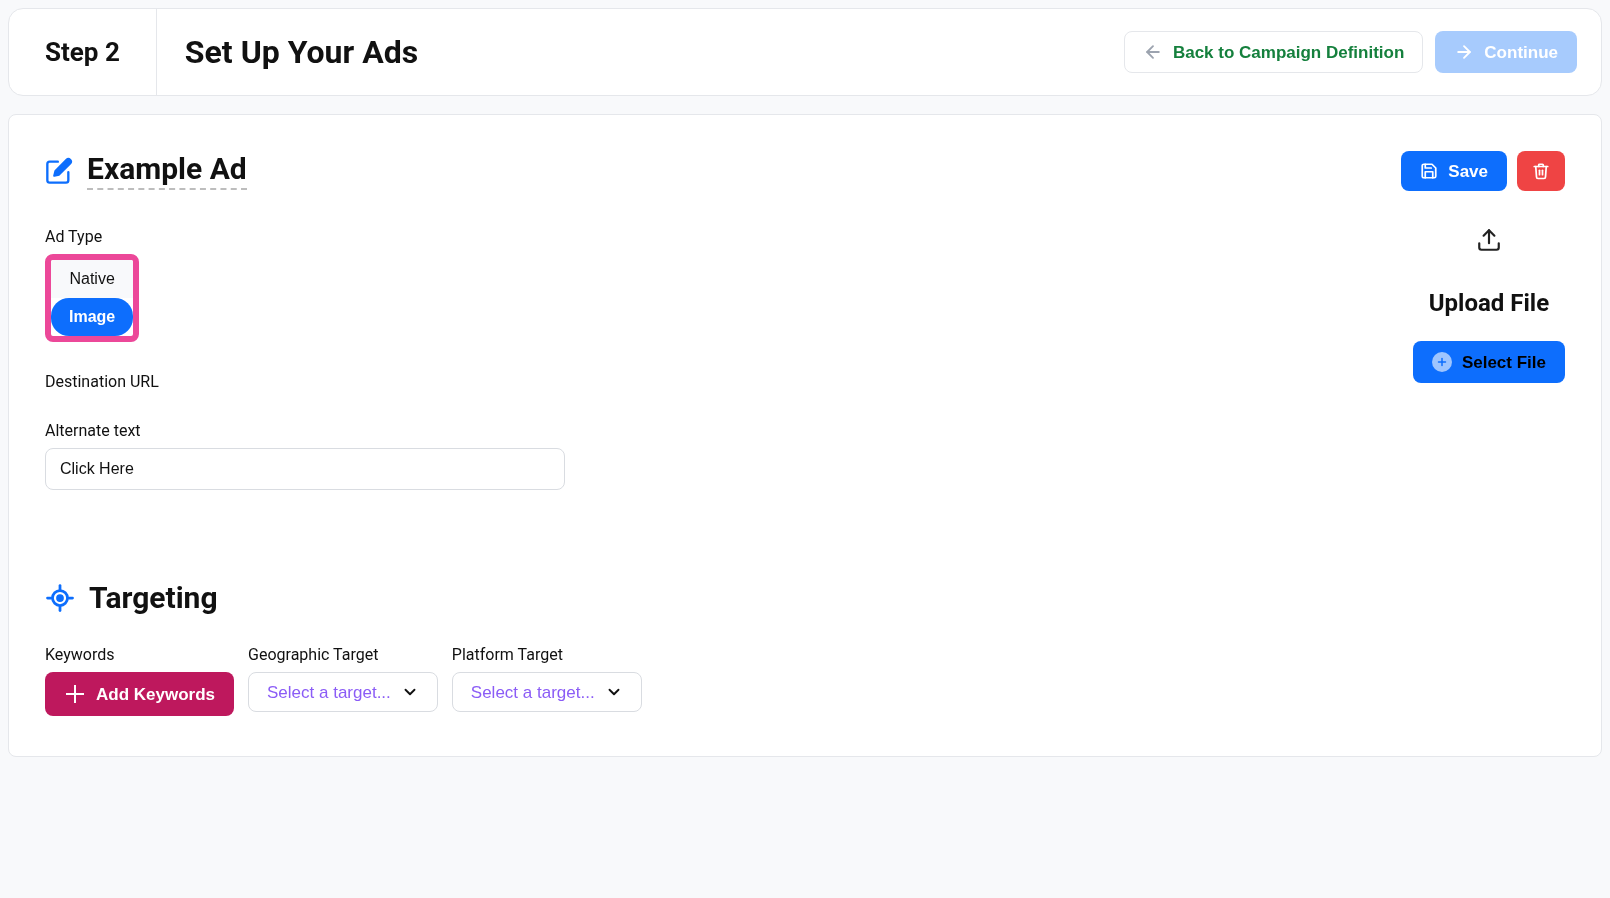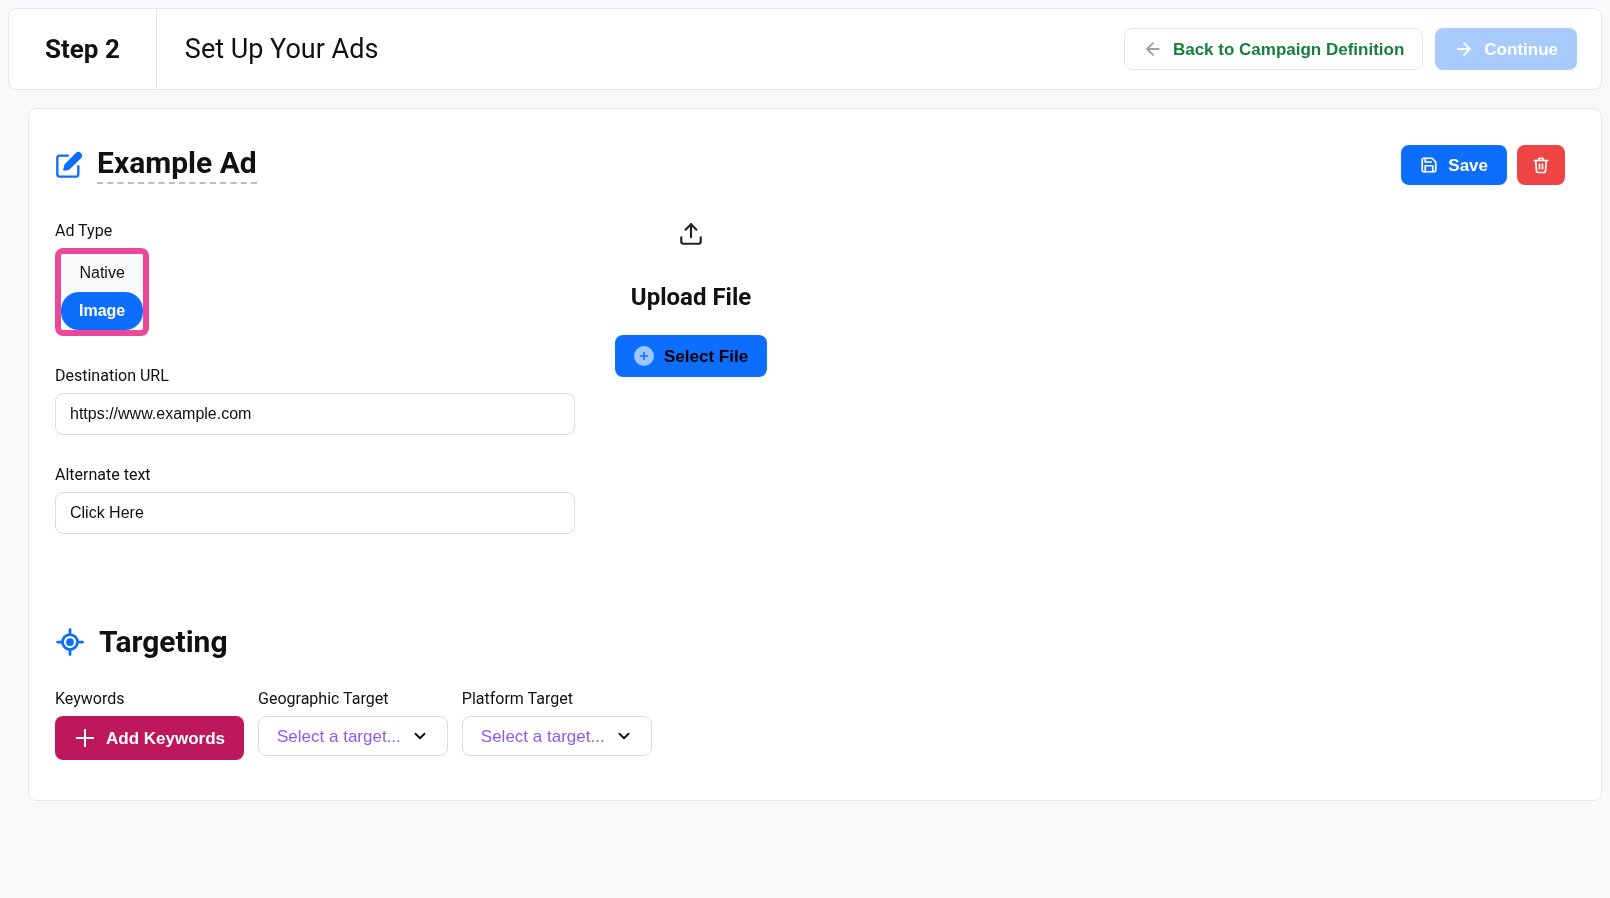--- a/index.html
+++ b/index.html
@@ -17,39 +17,40 @@
     border-radius: 8px;
   }
 
   
   .header-card {
     display: flex;
     align-items: stretch;
     justify-content: space-between;
     margin-bottom: 18px;
     padding: 0;
+    border-radius: 15px;
   }
   .header-left {
     display: flex;
     align-items: stretch;
   }
   .step-box {
     padding: 24px 36px;
     display: flex;
     align-items: center;
     border-right: 1px solid #e5e7eb;
     font-size: 26px;
     font-weight: 700;
   }
   .header-title {
     padding: 24px 28px;
     display: flex;
     align-items: flex-end;
-    font-size: 27px;
-    font-weight: 400;
+    font-size: 32px;
+    font-weight: 700;
   }
   .header-right {
     display: flex;
     align-items: center;
     gap: 12px;
     padding: 0 24px;
   }
 
   .btn {
     display: inline-flex;
@@ -85,22 +86,21 @@
   .btn-primary-light svg { stroke: #fff; }
 
   .btn-danger {
     background: #ef4444;
     color: #fff;
     padding: 10px 14px;
   }
 
   
   .main-card {
-    padding: 36px 36px 40px 26px;
-    margin-left: 20px;
+    padding: 36px 36px 40px 36px;
   }
 
   .row {
     display: flex;
     justify-content: space-between;
     align-items: flex-start;
   }
 
   .section-head {
     display: flex;
@@ -121,21 +121,21 @@
     display: flex;
     gap: 10px;
   }
 
   .form-area {
     display: flex;
     margin-top: 36px;
     gap: 40px;
   }
   .left-col { flex: 1; max-width: 520px; }
-  .right-col { flex: 1; display: flex; flex-direction: column; align-items: flex-start; padding-top: 0; }
+  .right-col { flex: 1; display: flex; flex-direction: column; align-items: flex-end; padding-top: 0; }
 
   .field { margin-bottom: 30px; }
   .field-label {
     font-size: 16px;
     color: #111;
     margin-bottom: 8px;
     display: block;
   }
 
   .segmented {
@@ -292,21 +292,20 @@
       <div class="field">
         <label class="field-label">Ad Type</label>
         <div class="segmented">
           <button>Native</button>
           <button class="active">Image</button>
         </div>
       </div>
 
       <div class="field">
         <label class="field-label">Destination URL</label>
-        <input class="text-input" type="text" value="https://www.example.com" style="">
       </div>
 
       <div class="field">
         <label class="field-label">Alternate text</label>
         <input class="text-input" type="text" value="Click Here" style="">
       </div>
 
     </div>
 
     <div class="right-col">

